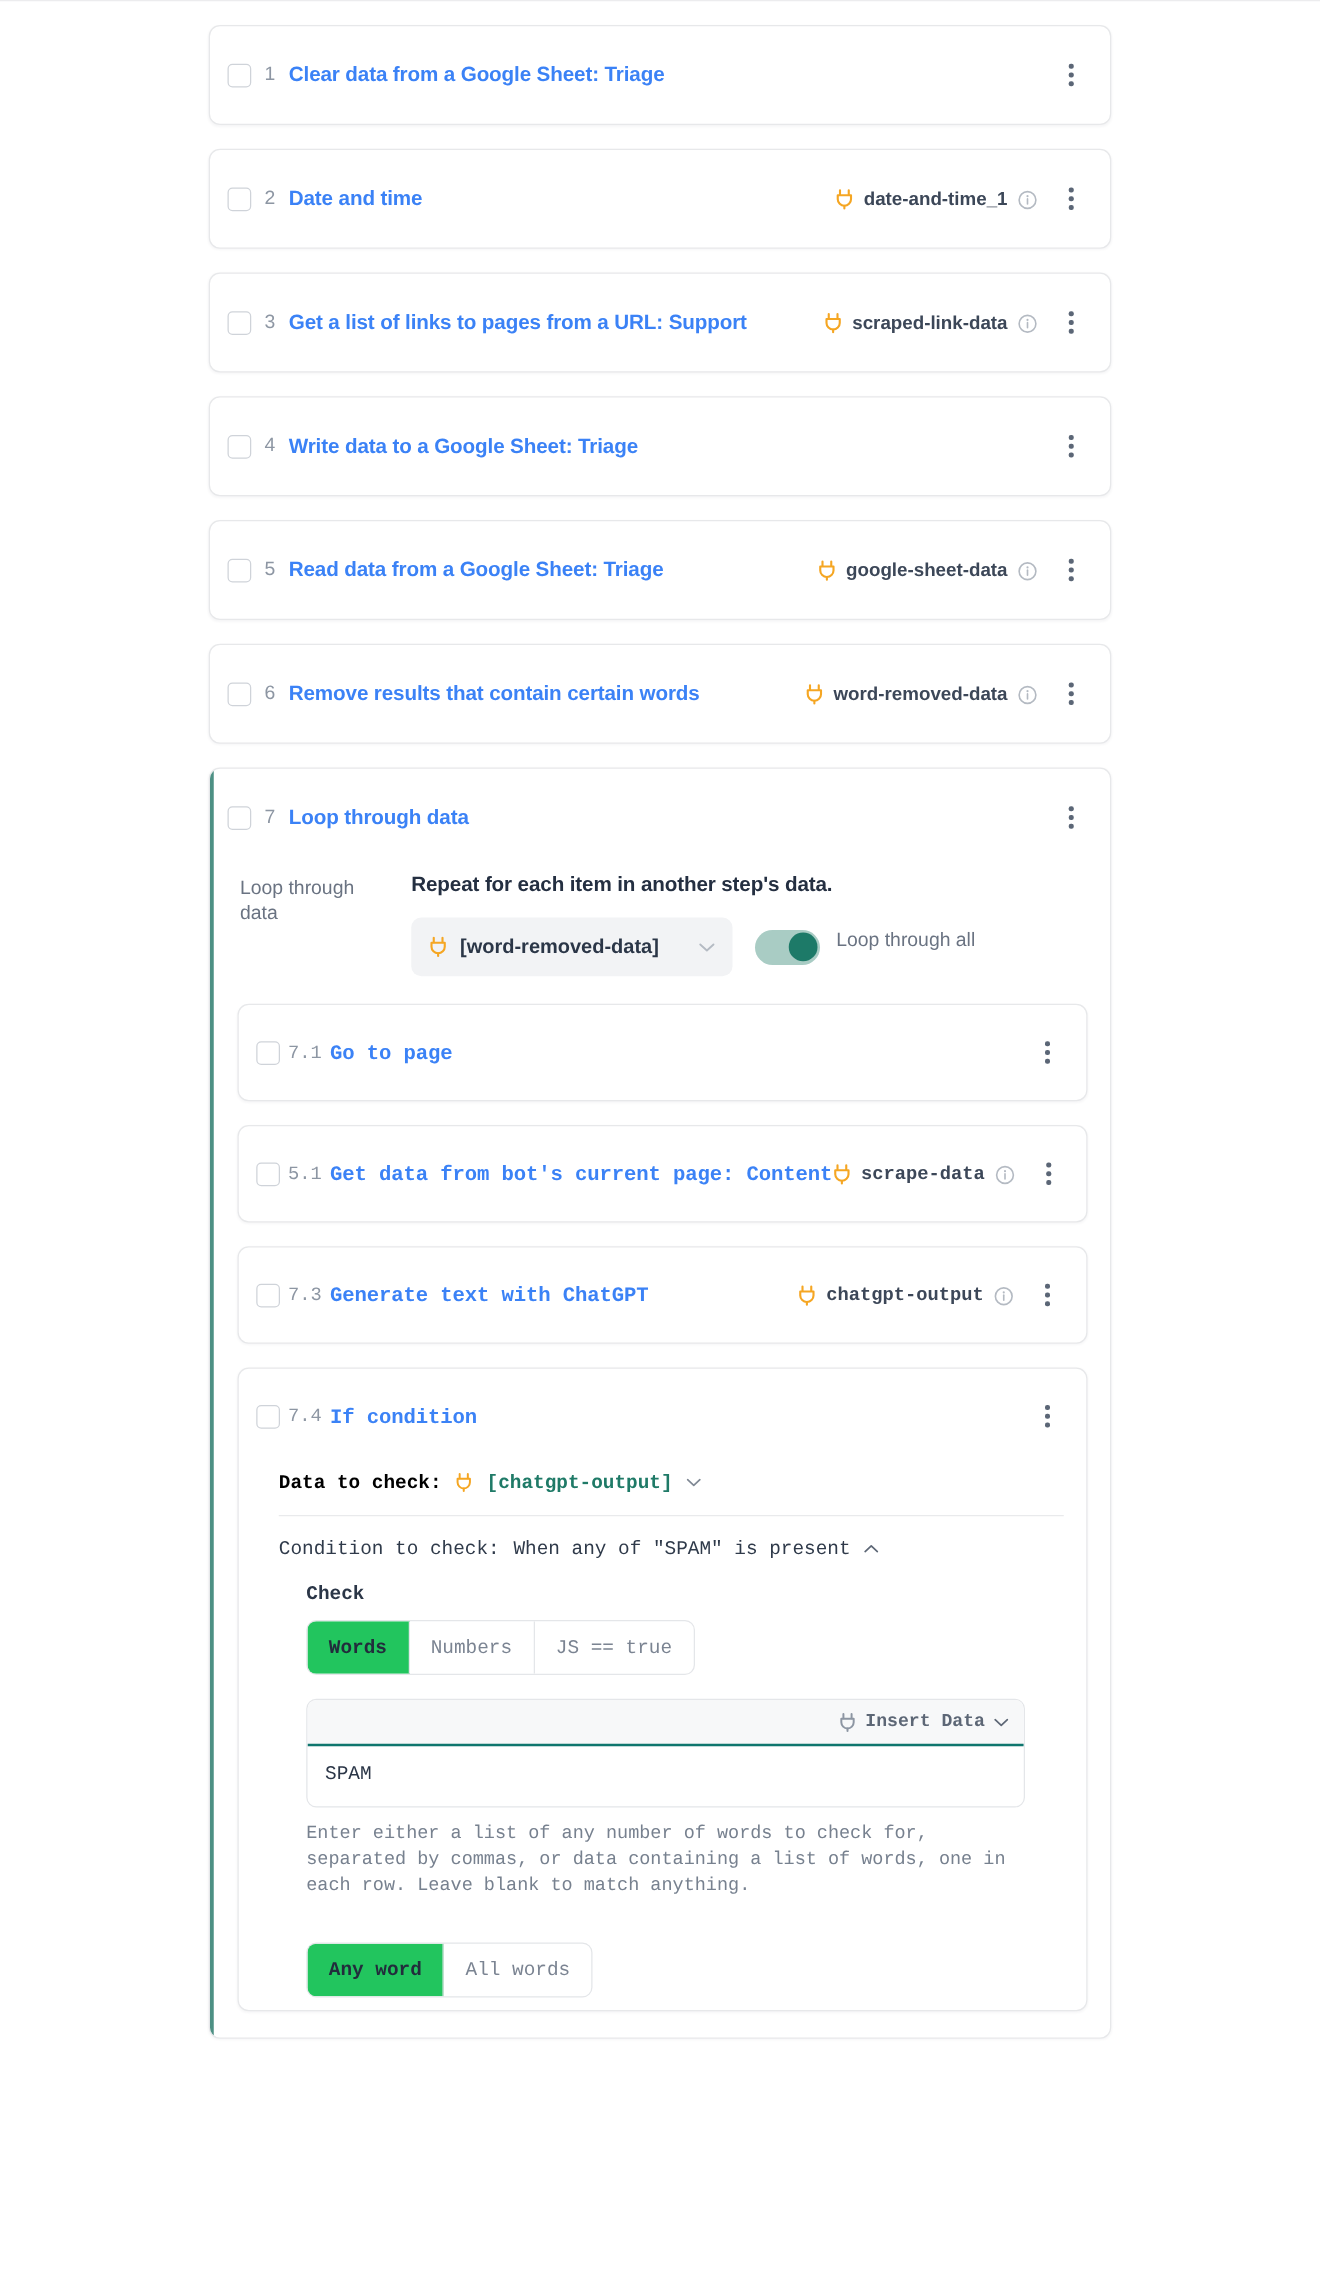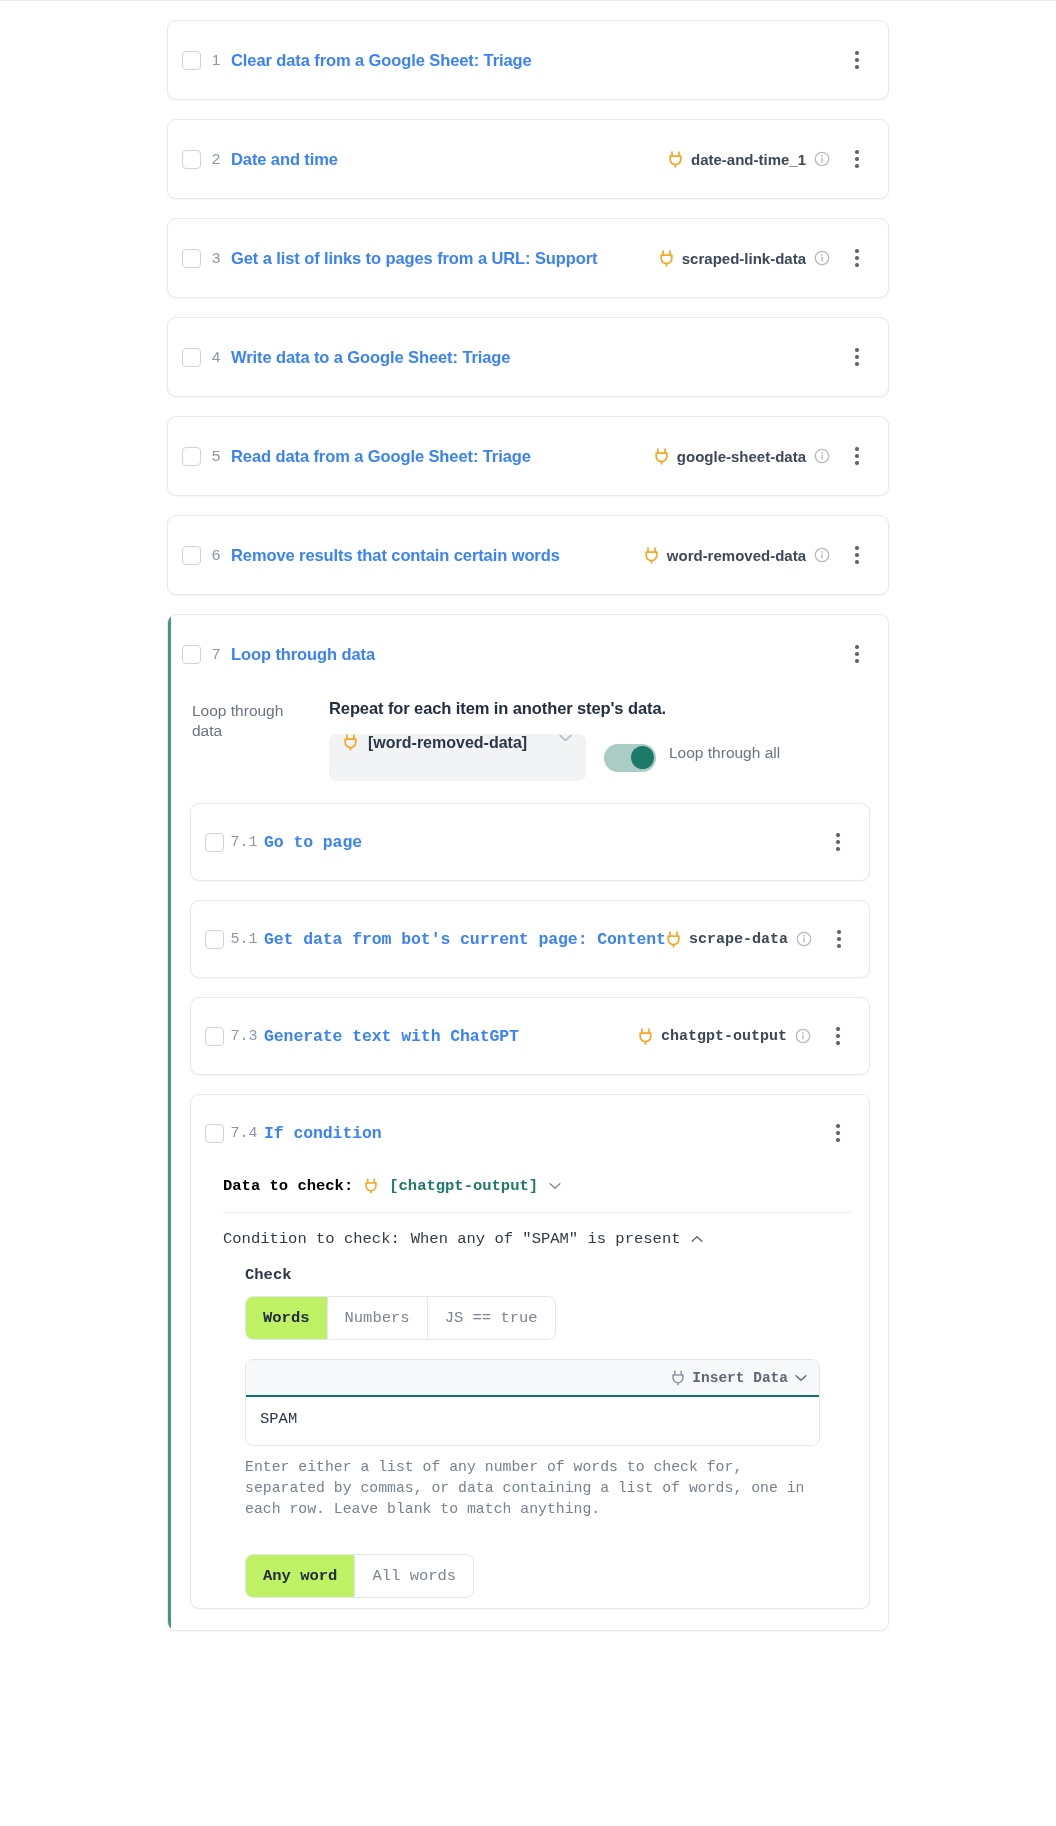--- a/index.html
+++ b/index.html
@@ -57,21 +57,21 @@
     font-weight: 700;
     color: #3b82f6;
     letter-spacing: -.1px;
     white-space: nowrap;
   }
   .spacer { flex: 1 1 auto; }
 
   
   .data-badge {
     display: flex;
-    align-items: center;
+    align-items: flex-end;
     gap: 8px;
     font-size: 15px;
     font-weight: 700;
     color: #3c4758;
     white-space: nowrap;
   }
   .plug { flex: none; display: block; }
   .info-ico { flex: none; display: block; opacity: .65; }
 
   .kebab {
@@ -124,20 +124,21 @@
     font-size: 16.5px;
     font-weight: 700;
     color: #242f41;
     margin-bottom: 16px;
     letter-spacing: -.1px;
   }
   .loop-controls { display: flex; align-items: center; gap: 18px; }
 
   .select-pill {
     display: flex;
+    align-items: center;
     gap: 10px;
     background: #f2f3f5;
     border-radius: 8px;
     height: 47px;
     padding: 0 14px;
     min-width: 257px;
   }
   .select-pill .val {
     font-size: 16px;
     font-weight: 700;
@@ -221,21 +222,21 @@
     font-size: 15.5px;
     padding: 0 17px;
     height: 42px;
     display: flex; align-items: center;
     color: #7b8492;
     border-right: 1px solid #e4e6e9;
     white-space: nowrap;
   }
   .seg .opt:last-child { border-right: none; }
   .seg .opt.active {
-    background: #bef264;
+    background: #22c55e;
     color: #222c3c;
     font-weight: 700;
   }
 
   .textbox {
     margin-top: 19px;
     width: 575px;
     border: 1px solid #e4e6e9;
     border-radius: 8px;
     overflow: hidden;

